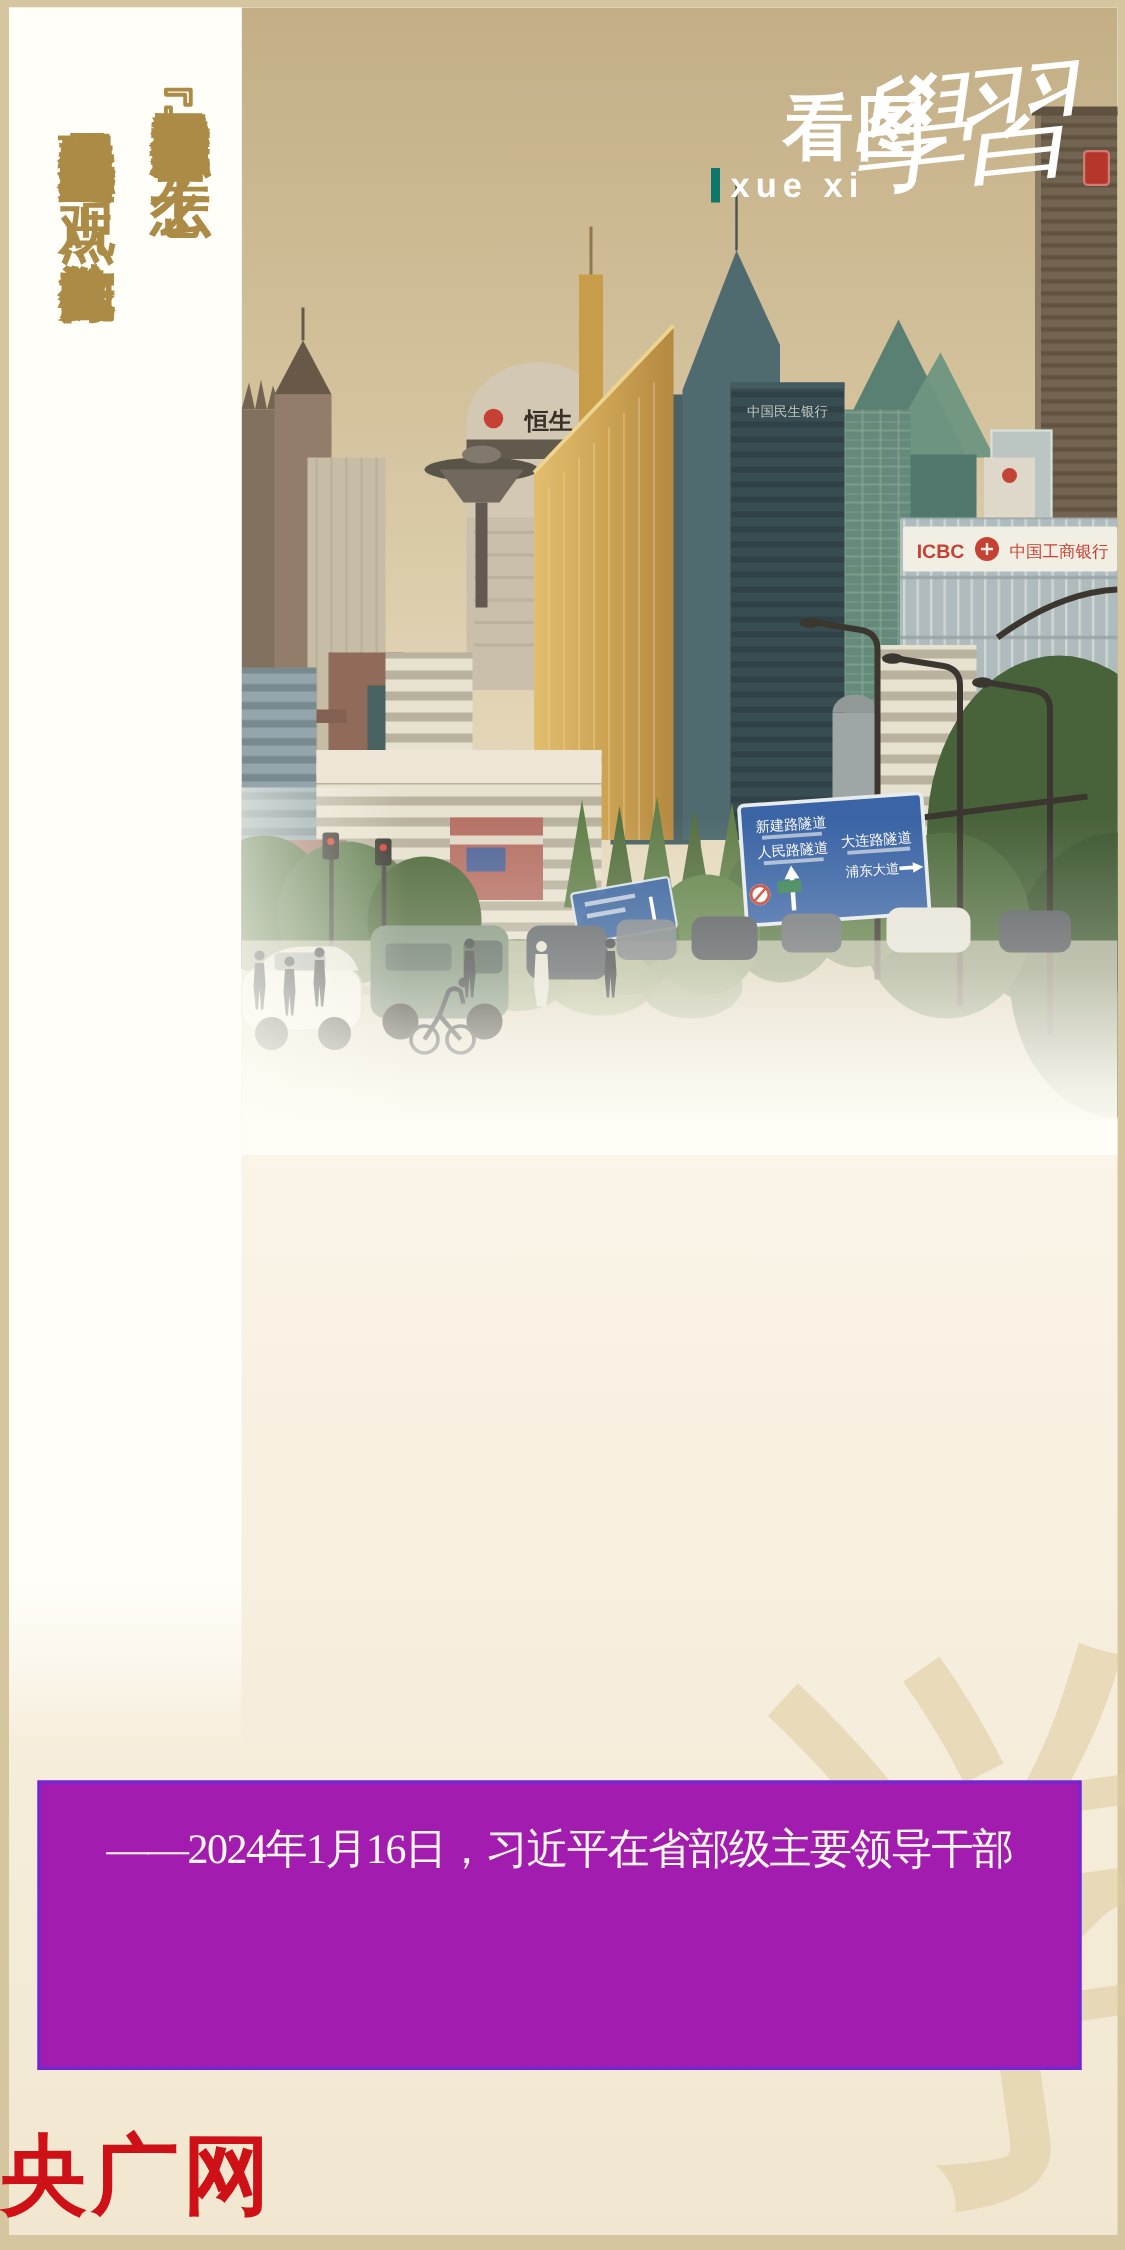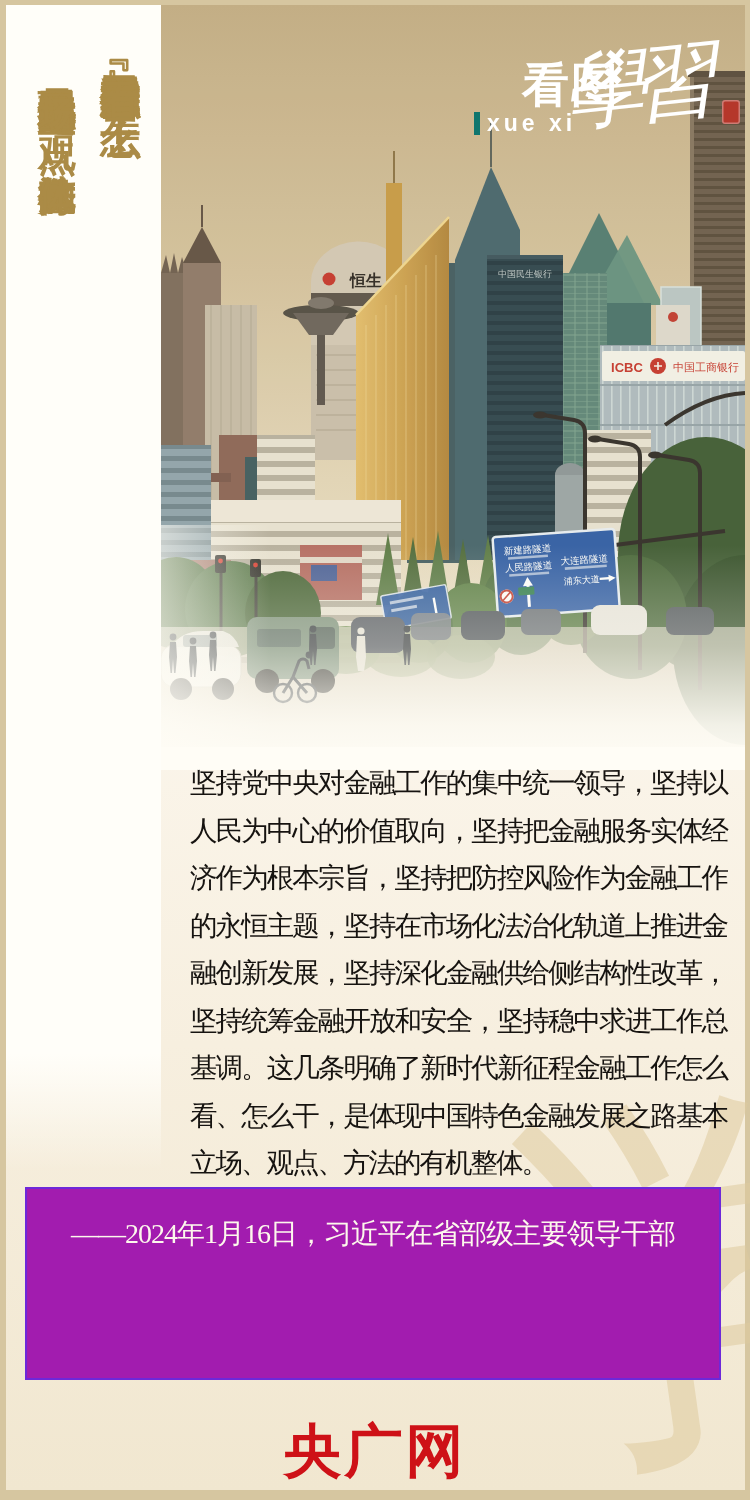--- a/index.html
+++ b/index.html
@@ -54,21 +54,21 @@
     text-align:justify;text-align-last:left;
   }
   .quote-box{
     position:absolute;left:25px;top:1187px;width:696px;height:193px;z-index:4;
     box-sizing:border-box;background:#a21caf;border:2px solid #6d28d9;
     padding-top:14px;text-align:center;
   }
   .quote-line{
     color:#fdf8ec;font-size:28px;line-height:62px;letter-spacing:-1px;white-space:nowrap;
   }
-  .cnr{position:absolute;left:0;right:0;top:1416px;z-index:4;text-align:center;}
+  .cnr{position:absolute;left:0;right:0;top:1416px;z-index:4;}
   .cnr-text{
     font-family:"Liberation Sans","DejaVu Sans",sans-serif;
     font-weight:900;font-size:58px;line-height:1.2;color:#ce1117;letter-spacing:3px;
   }
 </style>
 </head>
 <body>
 
 <div class="poster">
 
@@ -349,21 +349,20 @@
   <div class="v-col inner">『八个坚持』明确了新时代新征程金融工作怎么看　怎么干</div>
   <div class="v-col outer">是体现中国特色金融发展之路基本立场　观点　方法的有机整体</div>
 
   <div class="masthead">
     <div class="kantu">看图</div>
     <div class="pinyin">xue xi</div>
     <div class="calligraphy">學習</div>
     <div class="seal"></div>
   </div>
 
-  <div class="body-text">坚持党中央对金融工作的集中统一领导，坚持以人民为中心的价值取向，坚持把金融服务实体经济作为根本宗旨，坚持把防控风险作为金融工作的永恒主题，坚持在市场化法治化轨道上推进金融创新发展，坚持深化金融供给侧结构性改革，坚持统筹金融开放和安全，坚持稳中求进工作总基调。这几条明确了新时代新征程金融工作怎么看、怎么干，是体现中国特色金融发展之路基本立场、观点、方法的有机整体。</div>
 
   <div class="quote-box">
     <div class="quote-line">——2024年1月16日，习近平在省部级主要领导干部</div>
   </div>
 
   <div class="cnr">
     <span class="cnr-text">央广网</span>
   </div>
 
 </div>

